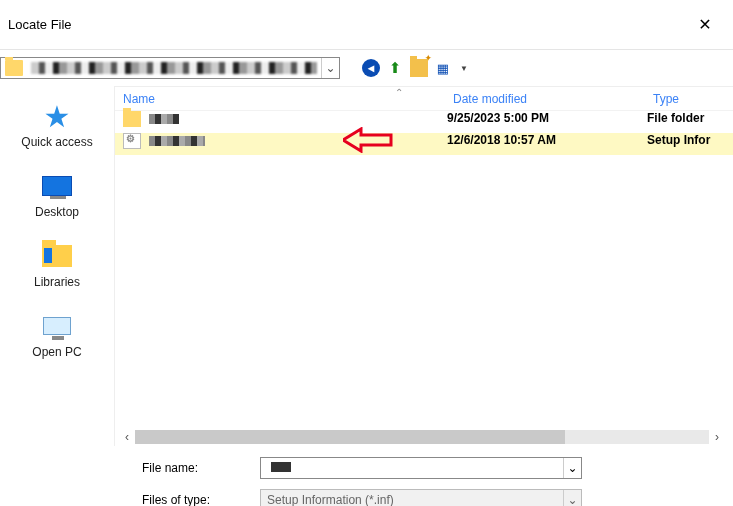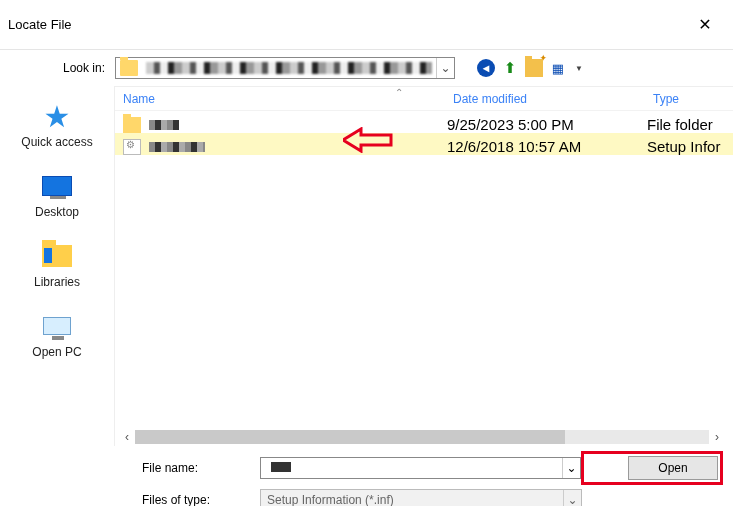--- a/index.html
+++ b/index.html
@@ -134,24 +134,25 @@
     padding-left: 8px;
     font-size: 12px;
     border-bottom: 1px solid #f2f2f2;
   }
   .col-name { width: 330px; }
   .col-date { width: 200px; }
   .col-type { flex: 1; }
   .rows { }
   .row {
     display: flex;
-    align-items: flex-end;
+    align-items: flex-start;
     height: 22px;
     padding-left: 8px;
-    font-size: 15px;
+    font-size: 12px;
+    font-weight: bold;
   }
   .row.sel { background: #fef9c3; }
   .row .ic { width:18px;height:16px;margin-right:6px;display:inline-block;}
   .ic-folder-sm{background:#ffd76a;position:relative;}
   .ic-folder-sm::before{content:"";position:absolute;top:-3px;left:0;width:8px;height:3px;background:#ffd76a;}
   .ic-inf{background:#fff;border:1px solid #bbb;position:relative;}
   .ic-inf::before{content:"⚙";position:absolute;top:-1px;left:2px;font-size:10px;color:#888;}
   .row .nameblur{display:inline-block;height:10px;background:repeating-linear-gradient(90deg,#888 0 6px,#333 6px 12px,#aaa 12px 18px);filter:blur(0.6px);}
   .row .nb1{width:30px;margin-left:2px;}
   .row .nb2{width:56px;margin-left:2px;}
@@ -200,21 +201,20 @@
 </style>
 </head>
 <body>
 
 <div class="titlebar">
   <span>Locate File</span>
   <span class="close-x">✕</span>
 </div>
 
 <div class="toprow">
-  <div class="lookin-label">Look in:</div>
   <div class="lookin-combo">
     <span class="folder-ic"></span>
     <span class="blur"></span>
     <span class="dd">⌄</span>
   </div>
   <div class="navicons">
     <span class="ic-back">◄</span>
     <span class="ic-up">⬆</span>
     <span class="ic-fold"></span>
     <span class="ic-view">▦</span>
@@ -290,23 +290,20 @@
   </div>
 </div>
 
 <div class="bottom">
   <div class="brow">
     <div class="lbl">File name:</div>
     <div class="field">
       <span class="txt"><span class="fn-blur"></span></span>
       <span class="dd">⌄</span>
     </div>
-    <div class="highlight-red">
-      <div class="btn highlight-blue">Open</div>
-    </div>
   </div>
   <div class="brow">
     <div class="lbl">Files of type:</div>
     <div class="field disabled">
       <span class="txt">Setup Information (*.inf)</span>
       <span class="dd">⌄</span>
     </div>
   </div>
 </div>
 

